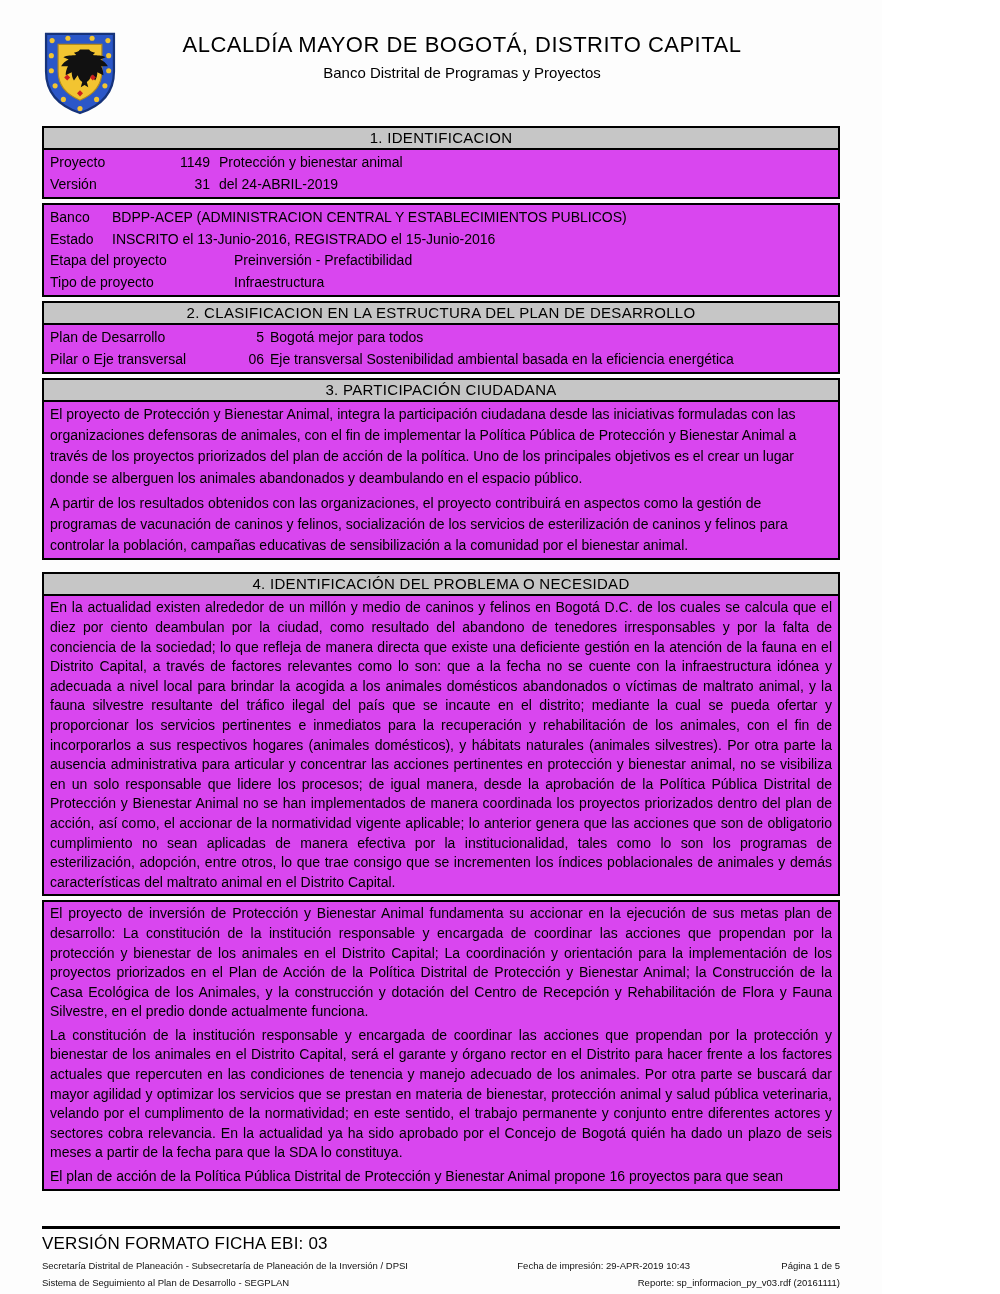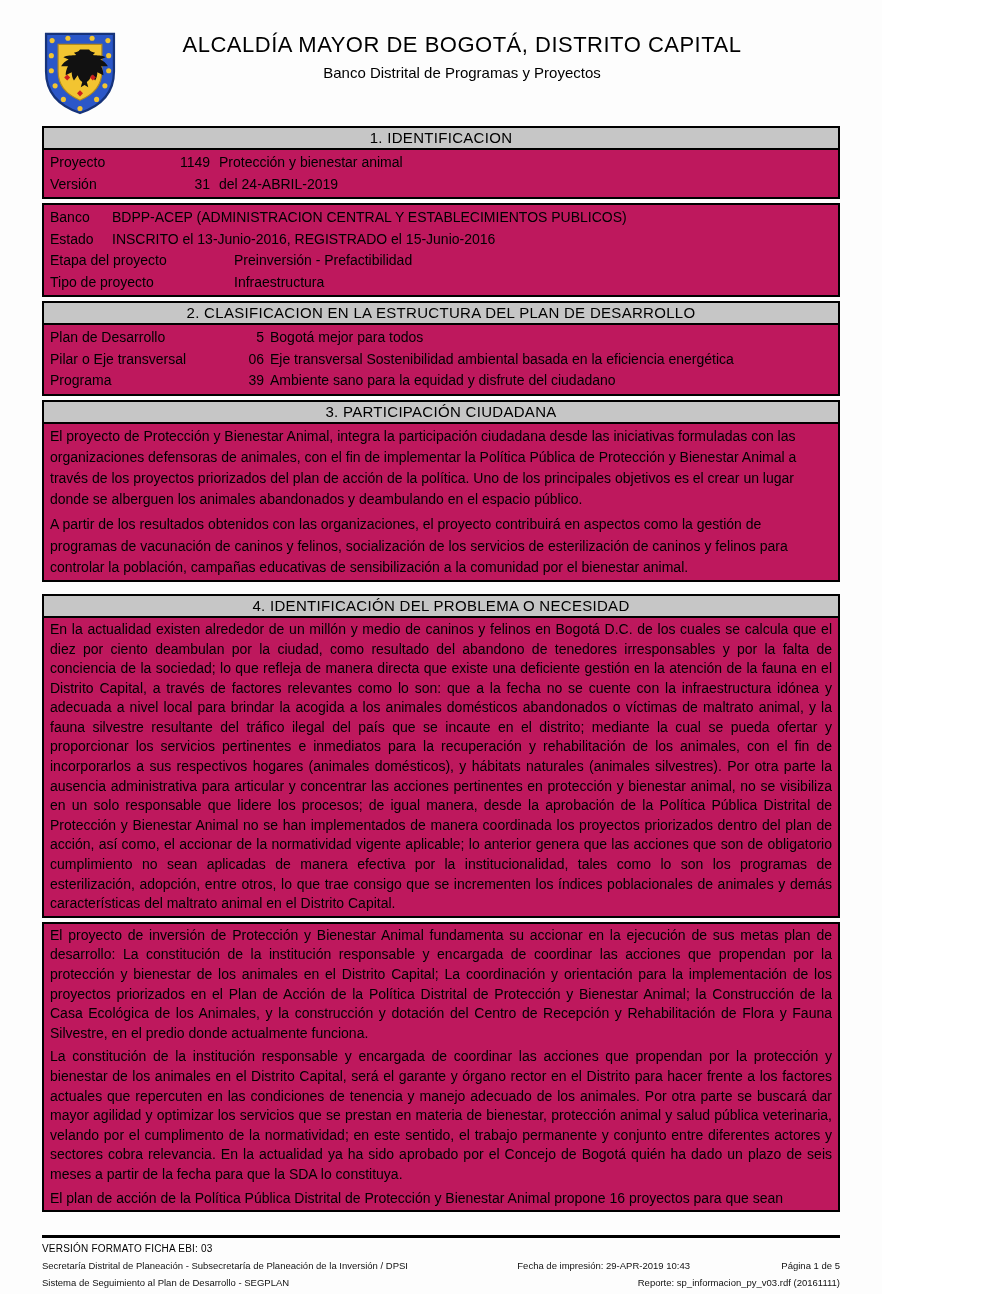--- a/index.html
+++ b/index.html
@@ -16,21 +16,21 @@
 
   
   .doc-header { display:flex; align-items:flex-start; padding-top:30px; }
   .logo-wrap { width:82px; flex:0 0 82px; }
   .titles { flex:1; text-align:center; padding-right:40px; }
   .title-main { font-size:22px; font-weight:400; letter-spacing:0.5px; margin-top:2px; }
   .title-sub1 { font-size:15px; margin-top:6px; }
   .title-sub2 { font-size:16.5px; margin-top:6px; }
 
   
-  .box { border:2px solid #000; margin-top:4px; background:#be185d; }
+  .box { border:2px solid #000; margin-top:4px; background:#d946ef; }
   .sec-bar {
     background:#c6c6c6;
     border-bottom:2px solid #000;
     text-align:center;
     font-size:15px;
     padding:1px 0 2px 0;
     letter-spacing:0.3px;
   }
   .rows { padding:2px 6px; font-size:14px; }
   .frow { display:flex; line-height:21.5px; }
@@ -53,21 +53,21 @@
     padding:2px 6px;
     text-align:justify;
   }
   .par-left { text-align:left; line-height:21.2px; }
   .pad-bottom { }
   .gap-lg { margin-top:12px; }
 
   
   .footer { position:absolute; left:42px; right:42px; bottom:6px; }
   .footer-rule { border-top:3px solid #000; }
-  .footer-version { font-size:10px; margin-top:5px; letter-spacing:0.2px; }
+  .footer-version { font-size:17px; margin-top:5px; letter-spacing:0.2px; }
   .footer-small { display:flex; font-size:9.5px; margin-top:6px; color:#111; }
   .fs-left { flex:1; }
   .fs-mid { white-space:nowrap; }
   .fs-right { width:150px; text-align:right; white-space:nowrap; }
 </style>
 </head>
 <body>
 
 <div class="page">
   <div class="content">
@@ -158,25 +158,20 @@
         <div class="c2row">
           <span class="c2-label">Plan de Desarrollo</span>
           <span class="c2-code">5</span>
           <span class="c2-val">Bogotá mejor para todos</span>
         </div>
         <div class="c2row">
           <span class="c2-label">Pilar o Eje transversal</span>
           <span class="c2-code">06</span>
           <span class="c2-val">Eje transversal Sostenibilidad ambiental basada en la eficiencia energética</span>
         </div>
-        <div class="c2row">
-          <span class="c2-label">Programa</span>
-          <span class="c2-code">39</span>
-          <span class="c2-val">Ambiente sano para la equidad y disfrute del ciudadano</span>
-        </div>
       </div>
     </div>
 
     <div class="box">
       <div class="sec-bar">3. PARTICIPACIÓN CIUDADANA</div>
       <div class="pad-bottom">
         <p class="par par-left">El proyecto de Protección y Bienestar Animal, integra la participación ciudadana desde las iniciativas formuladas con las organizaciones defensoras de animales, con el fin de implementar la Política Pública de Protección y Bienestar Animal a través de los proyectos priorizados del plan de acción de la política. Uno de los principales objetivos es el crear un lugar donde se alberguen los animales abandonados y deambulando en el espacio público.</p>
         <p class="par par-left">A partir de los resultados obtenidos con las organizaciones, el proyecto contribuirá en aspectos como la gestión de programas de vacunación de caninos y felinos, socialización de los servicios de esterilización de caninos y felinos para controlar la población, campañas educativas de sensibilización a la comunidad por el bienestar animal.</p>
       </div>
     </div>

